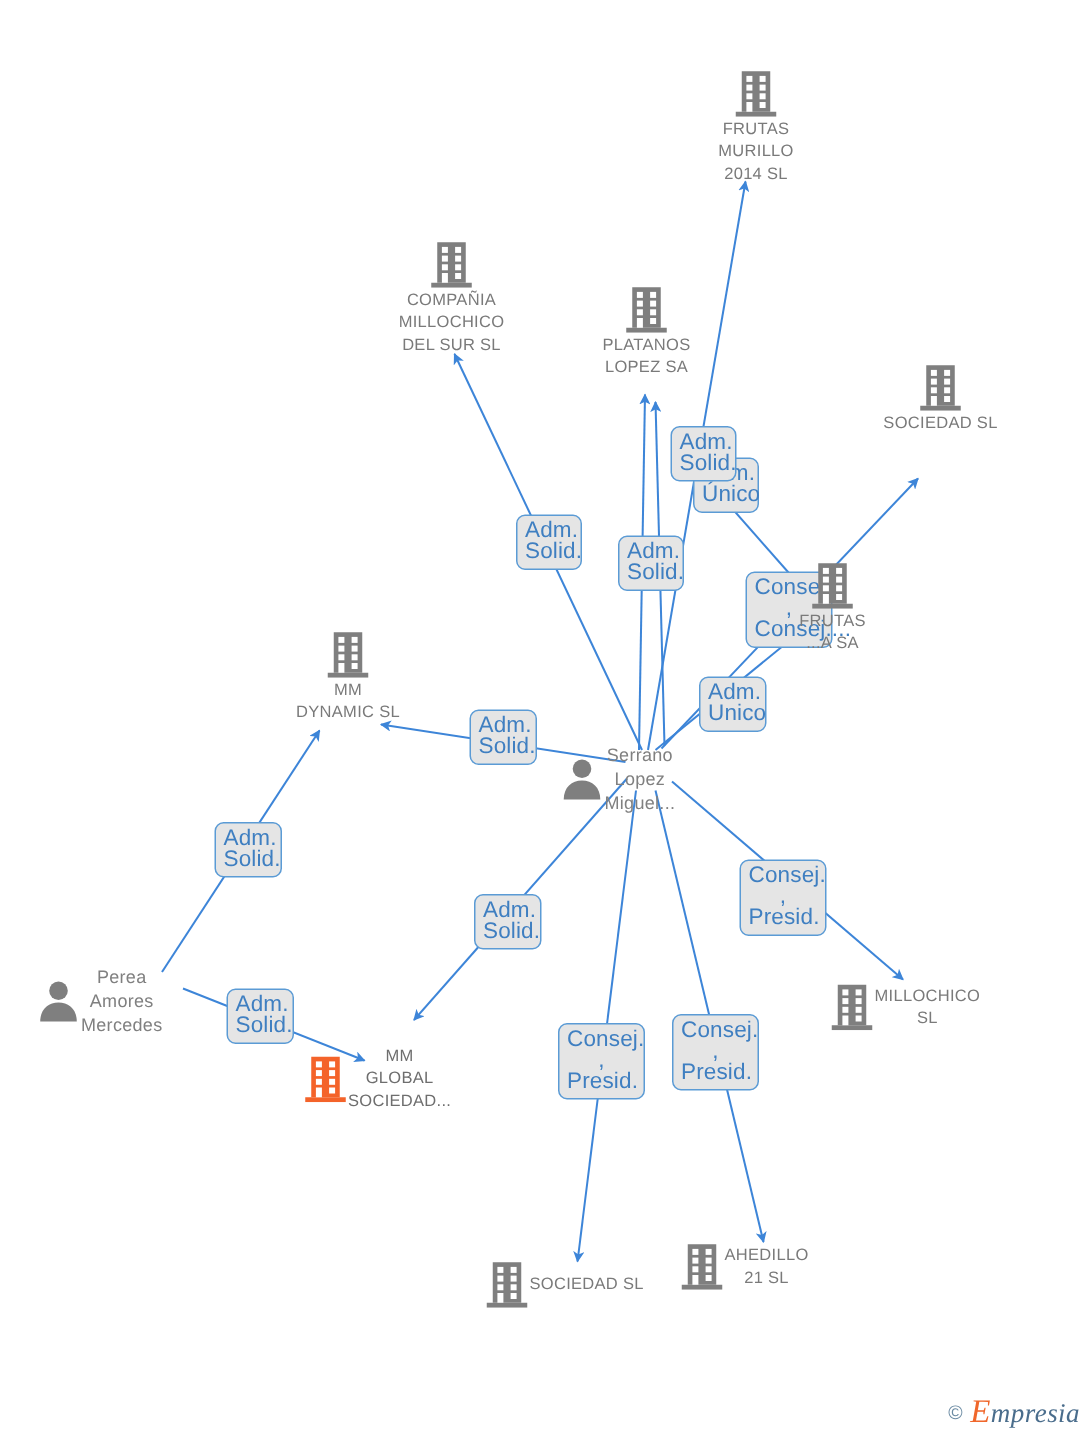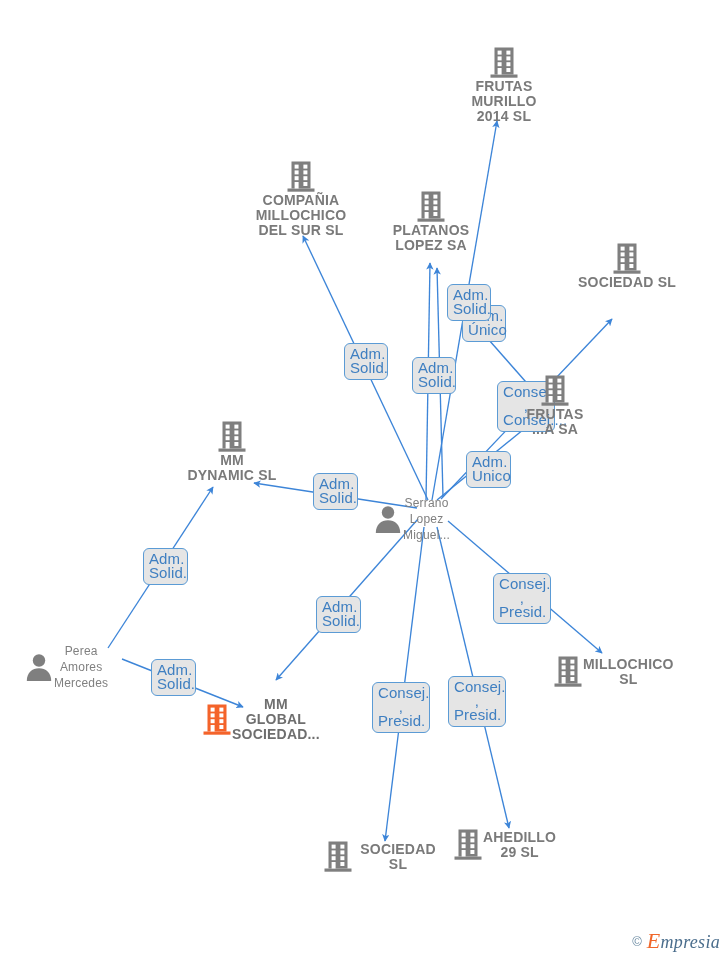--- a/index.html
+++ b/index.html
@@ -28,26 +28,26 @@
     margin-left: -60px;
     text-align: center;
     user-select: none;
   }
   .node .glyph {
     display: block;
     line-height: 0;
   }
   .node .caption {
     display: block;
-    font-size: 14px;
+    font-size: 11px;
     line-height: 15px;
     color: #7a7a7a;
     letter-spacing: 0.2px;
     white-space: pre-line;
-    font-weight: bold;
+    font-weight: normal;
   }
   .node.person .caption {
     font-weight: normal;
     color: #808080;
     font-size: 12px;
     line-height: 16px;
   }
   .node.focus .caption {
     color: #6e6e6e;
   }
@@ -391,21 +391,21 @@
                 <rect x="8.6" y="10.4" width="4" height="4"></rect>
                 <rect x="8.6" y="16.2" width="4" height="4"></rect>
                 <rect x="8.6" y="22" width="4" height="6.5"></rect>
                 <rect x="17.4" y="4.6" width="4" height="4"></rect>
                 <rect x="17.4" y="10.4" width="4" height="4"></rect>
                 <rect x="17.4" y="16.2" width="4" height="4"></rect>
                 <rect x="17.4" y="22" width="4" height="4"></rect>
               </g>
             </svg></span>
           <span class="caption">AHEDILLO
-29  SL</span>
+21  SL</span>
         </div>
       </div>
     </div>
 
   <div id="watermark">
     <span class="copy">©</span>
     <span class="brand"><span class="cap">E</span><span>mpresia</span></span>
   </div>
 
 </div>

